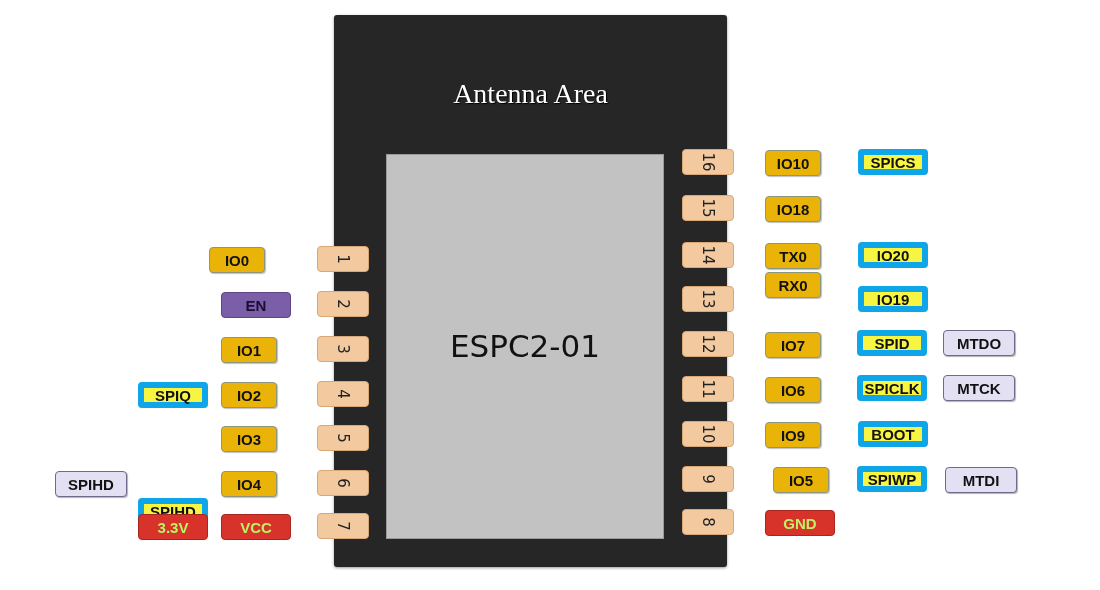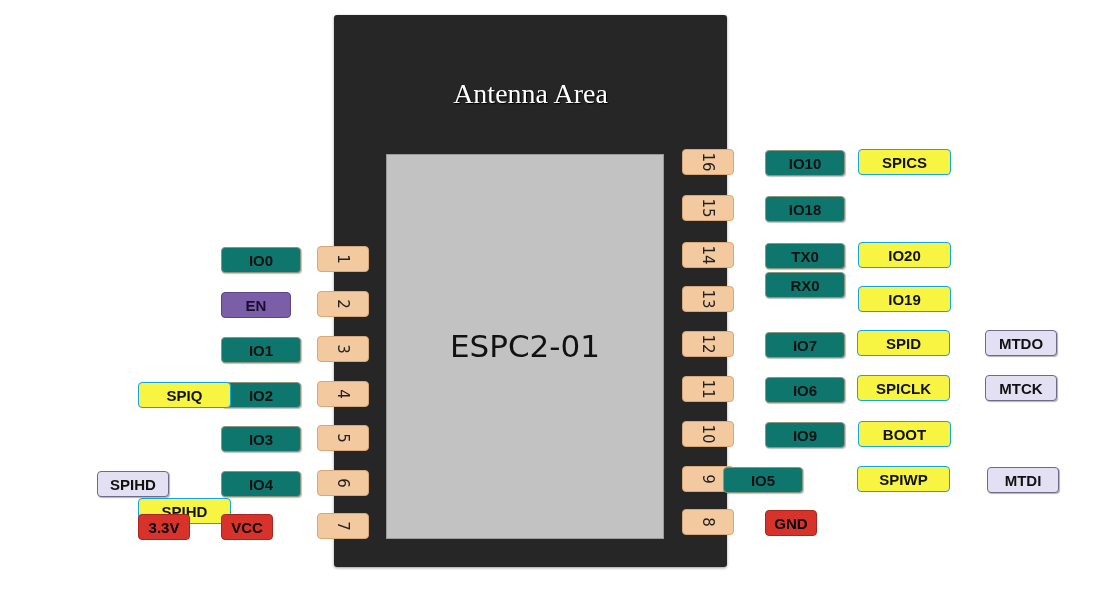--- a/index.html
+++ b/index.html
@@ -4,38 +4,38 @@
 <style>
   html, body { margin: 0; padding: 0; }
   body { width: 1100px; height: 590px; background: #ffffff; position: relative; overflow: hidden; font-family: "Liberation Sans", sans-serif; }
   .chip { position: absolute; left: 334px; top: 15px; width: 393px; height: 552px; background: #262626; border-radius: 3px; box-shadow: 0 1px 3px rgba(0,0,0,0.4); }
   .antenna { position: absolute; left: 334px; top: 56px; width: 393px; text-align: center; color: #ffffff; font-family: "Liberation Serif", "DejaVu Serif", serif; font-size: 28px; text-shadow: 1px 1px 1px #000; margin-top: 22px; }
   .die { position: absolute; left: 386px; top: 154px; width: 278px; height: 385px; background: #c2c2c2; border: 1px solid #9a9a9a; box-sizing: border-box; }
   .die-label { position: absolute; left: 386px; top: 328px; width: 278px; text-align: center; font-family: "DejaVu Sans", sans-serif; font-size: 31px; color: #111; }
   .pin { position: absolute; width: 52px; height: 26px; background: #f3c9a0; border: 1px solid #d9a878; border-radius: 4px; box-sizing: border-box; display: flex; align-items: center; justify-content: center; }
   .pin span { display: inline-block; transform: rotate(90deg); font-size: 15px; color: #222; font-family: "DejaVu Sans", sans-serif; white-space: nowrap; }
   .lbl { position: absolute; height: 26px; border-radius: 4px; box-sizing: border-box; display: flex; align-items: center; justify-content: center; font-weight: bold; font-size: 15px; color: #111; }
-  .io { background: #0f766e; border: 1px solid #8c967f; box-shadow: 1px 1px 1px rgba(0,0,0,0.25); width: 80px; }
+  .io { background: #eab308; border: 1px solid #8c967f; box-shadow: 1px 1px 1px rgba(0,0,0,0.25); width: 56px; }
   .en { background: #7b5ea8; border: 1px solid #5f4587; width: 70px; color: #1a0d33; }
-  .spi { background: #f7f542; border: 1px solid #0ea5e9; width: 93px; }
-  .mt { background: #e4e0f4; border: 1px solid #6f6a8c; box-shadow: 1px 1px 1px rgba(0,0,0,0.3); width: 72px; margin-left: 42px; }
-  .pwr { background: #d8332a; border: 1px solid #a82620; width: 52px; color: #000000; }
+  .spi { background: #f7f542; border: 6px solid #0ea5e9; width: 70px; }
+  .mt { background: #e4e0f4; border: 1px solid #6f6a8c; box-shadow: 1px 1px 1px rgba(0,0,0,0.3); width: 72px; }
+  .pwr { background: #d8332a; border: 1px solid #a82620; width: 70px; color: #bef264; }
 </style>
 </head>
 <body>
 
 <div class="chip"></div>
 <div class="antenna">Antenna Area</div>
 <div class="die"></div>
 <div class="die-label">ESPC2-01</div>
 
 <div class="pin" style="left:317px;top:246px">
     <span>1</span>
   </div>
-<div class="lbl io" style="left:221px;top:247px">IO0</div>
+<div class="lbl io" style="left:209px;top:247px">IO0</div>
 
 <div class="pin" style="left:317px;top:291px">
     <span>2</span>
   </div>
 <div class="lbl en" style="left:221px;top:292px">EN</div>
 
 <div class="pin" style="left:317px;top:336px">
     <span>3</span>
   </div>
 <div class="lbl io" style="left:221px;top:337px">IO1</div>
@@ -103,20 +103,20 @@
 
 <div class="pin" style="left:682px;top:421px">
     <span>10</span>
   </div>
 <div class="lbl io" style="left:765px;top:422px">IO9</div>
 <div class="lbl spi" style="left:858px;top:421px">BOOT</div>
 
 <div class="pin" style="left:682px;top:466px">
     <span>9</span>
   </div>
-<div class="lbl io" style="left:723px;top:467px">IO5</div>
+<div class="lbl io" style="left:773px;top:467px">IO5</div>
 <div class="lbl spi" style="left:857px;top:466px">SPIWP</div>
 <div class="lbl mt" style="left:945px;top:467px">MTDI</div>
 
 <div class="pin" style="left:682px;top:509px">
     <span>8</span>
   </div>
 <div class="lbl pwr" style="left:765px;top:510px">GND</div>
 
 </body></html>

